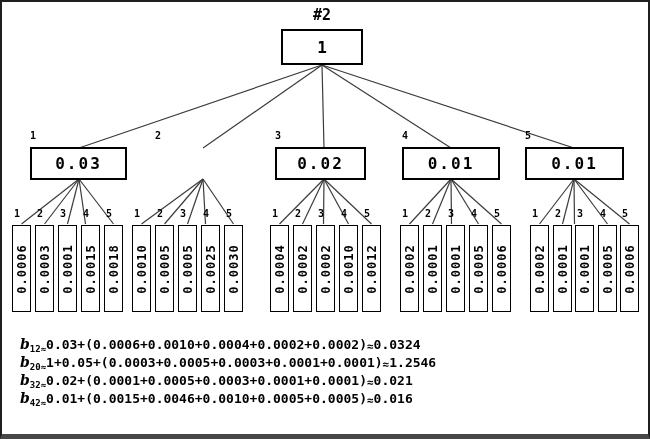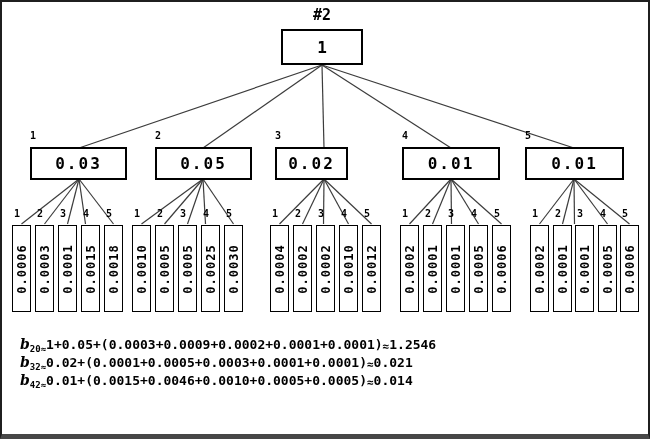--- a/index.html
+++ b/index.html
@@ -98,25 +98,22 @@
 
   <div class="rootbox">
     <span>1</span>
   </div>
 
   <div class="lv2idx" style="left:28px">1</div>
   <div class="lv2box" style="left:28px;width:97px">
       <span>0.03</span>
     </div>
   <div class="lv2idx" style="left:153px">2</div>
-  <div class="lv2box" style="left:153px;width:97px">
-      <span>0.05</span>
-    </div>
   <div class="lv2idx" style="left:273px">3</div>
-  <div class="lv2box" style="left:273px;width:73px">
+  <div class="lv2box" style="left:273px;width:91px">
       <span>0.02</span>
     </div>
   <div class="lv2idx" style="left:400px">4</div>
   <div class="lv2box" style="left:400px;width:98px">
       <span>0.01</span>
     </div>
   <div class="lv2idx" style="left:523px">5</div>
   <div class="lv2box" style="left:523px;width:99px">
       <span>0.01</span>
     </div>
@@ -220,18 +217,19 @@
   <div class="leafidx" style="left:598px">4</div>
   <div class="leafbox" style="left:596px">
       <span>0.0005</span>
     </div>
   <div class="leafidx" style="left:620px">5</div>
   <div class="leafbox" style="left:618px">
       <span>0.0006</span>
     </div>
 
   <div class="formulas">
-    <div class="fline"><span class="fvar">b</span><span class="fsub">20</span><span class="fsub">≈</span><span>1+0.05+(0.0003+0.0009+0.0002+0.0001+0.0001)</span><span class="fapprox">≈</span><span>1.2546</span></div>
+    <div class="fline"><span class="fvar">b</span><span class="fsub">12</span><span class="fsub">≈</span><span>0.03+(0.0006+0.0010+0.0004+0.0002+0.0002)</span><span class="fapprox">≈</span><span>0.0324</span></div>
+    <div class="fline"><span class="fvar">b</span><span class="fsub">20</span><span class="fsub">≈</span><span>1+0.05+(0.0003+0.0005+0.0003+0.0001+0.0001)</span><span class="fapprox">≈</span><span>1.2546</span></div>
     <div class="fline"><span class="fvar">b</span><span class="fsub">32</span><span class="fsub">≈</span><span>0.02+(0.0001+0.0005+0.0003+0.0001+0.0001)</span><span class="fapprox">≈</span><span>0.021</span></div>
-    <div class="fline"><span class="fvar">b</span><span class="fsub">42</span><span class="fsub">≈</span><span>0.01+(0.0015+0.0046+0.0010+0.0005+0.0005)</span><span class="fapprox">≈</span><span>0.014</span></div>
+    <div class="fline"><span class="fvar">b</span><span class="fsub">42</span><span class="fsub">≈</span><span>0.01+(0.0015+0.0046+0.0010+0.0005+0.0005)</span><span class="fapprox">≈</span><span>0.016</span></div>
   </div>
 
 </div>
 
 </body></html>

